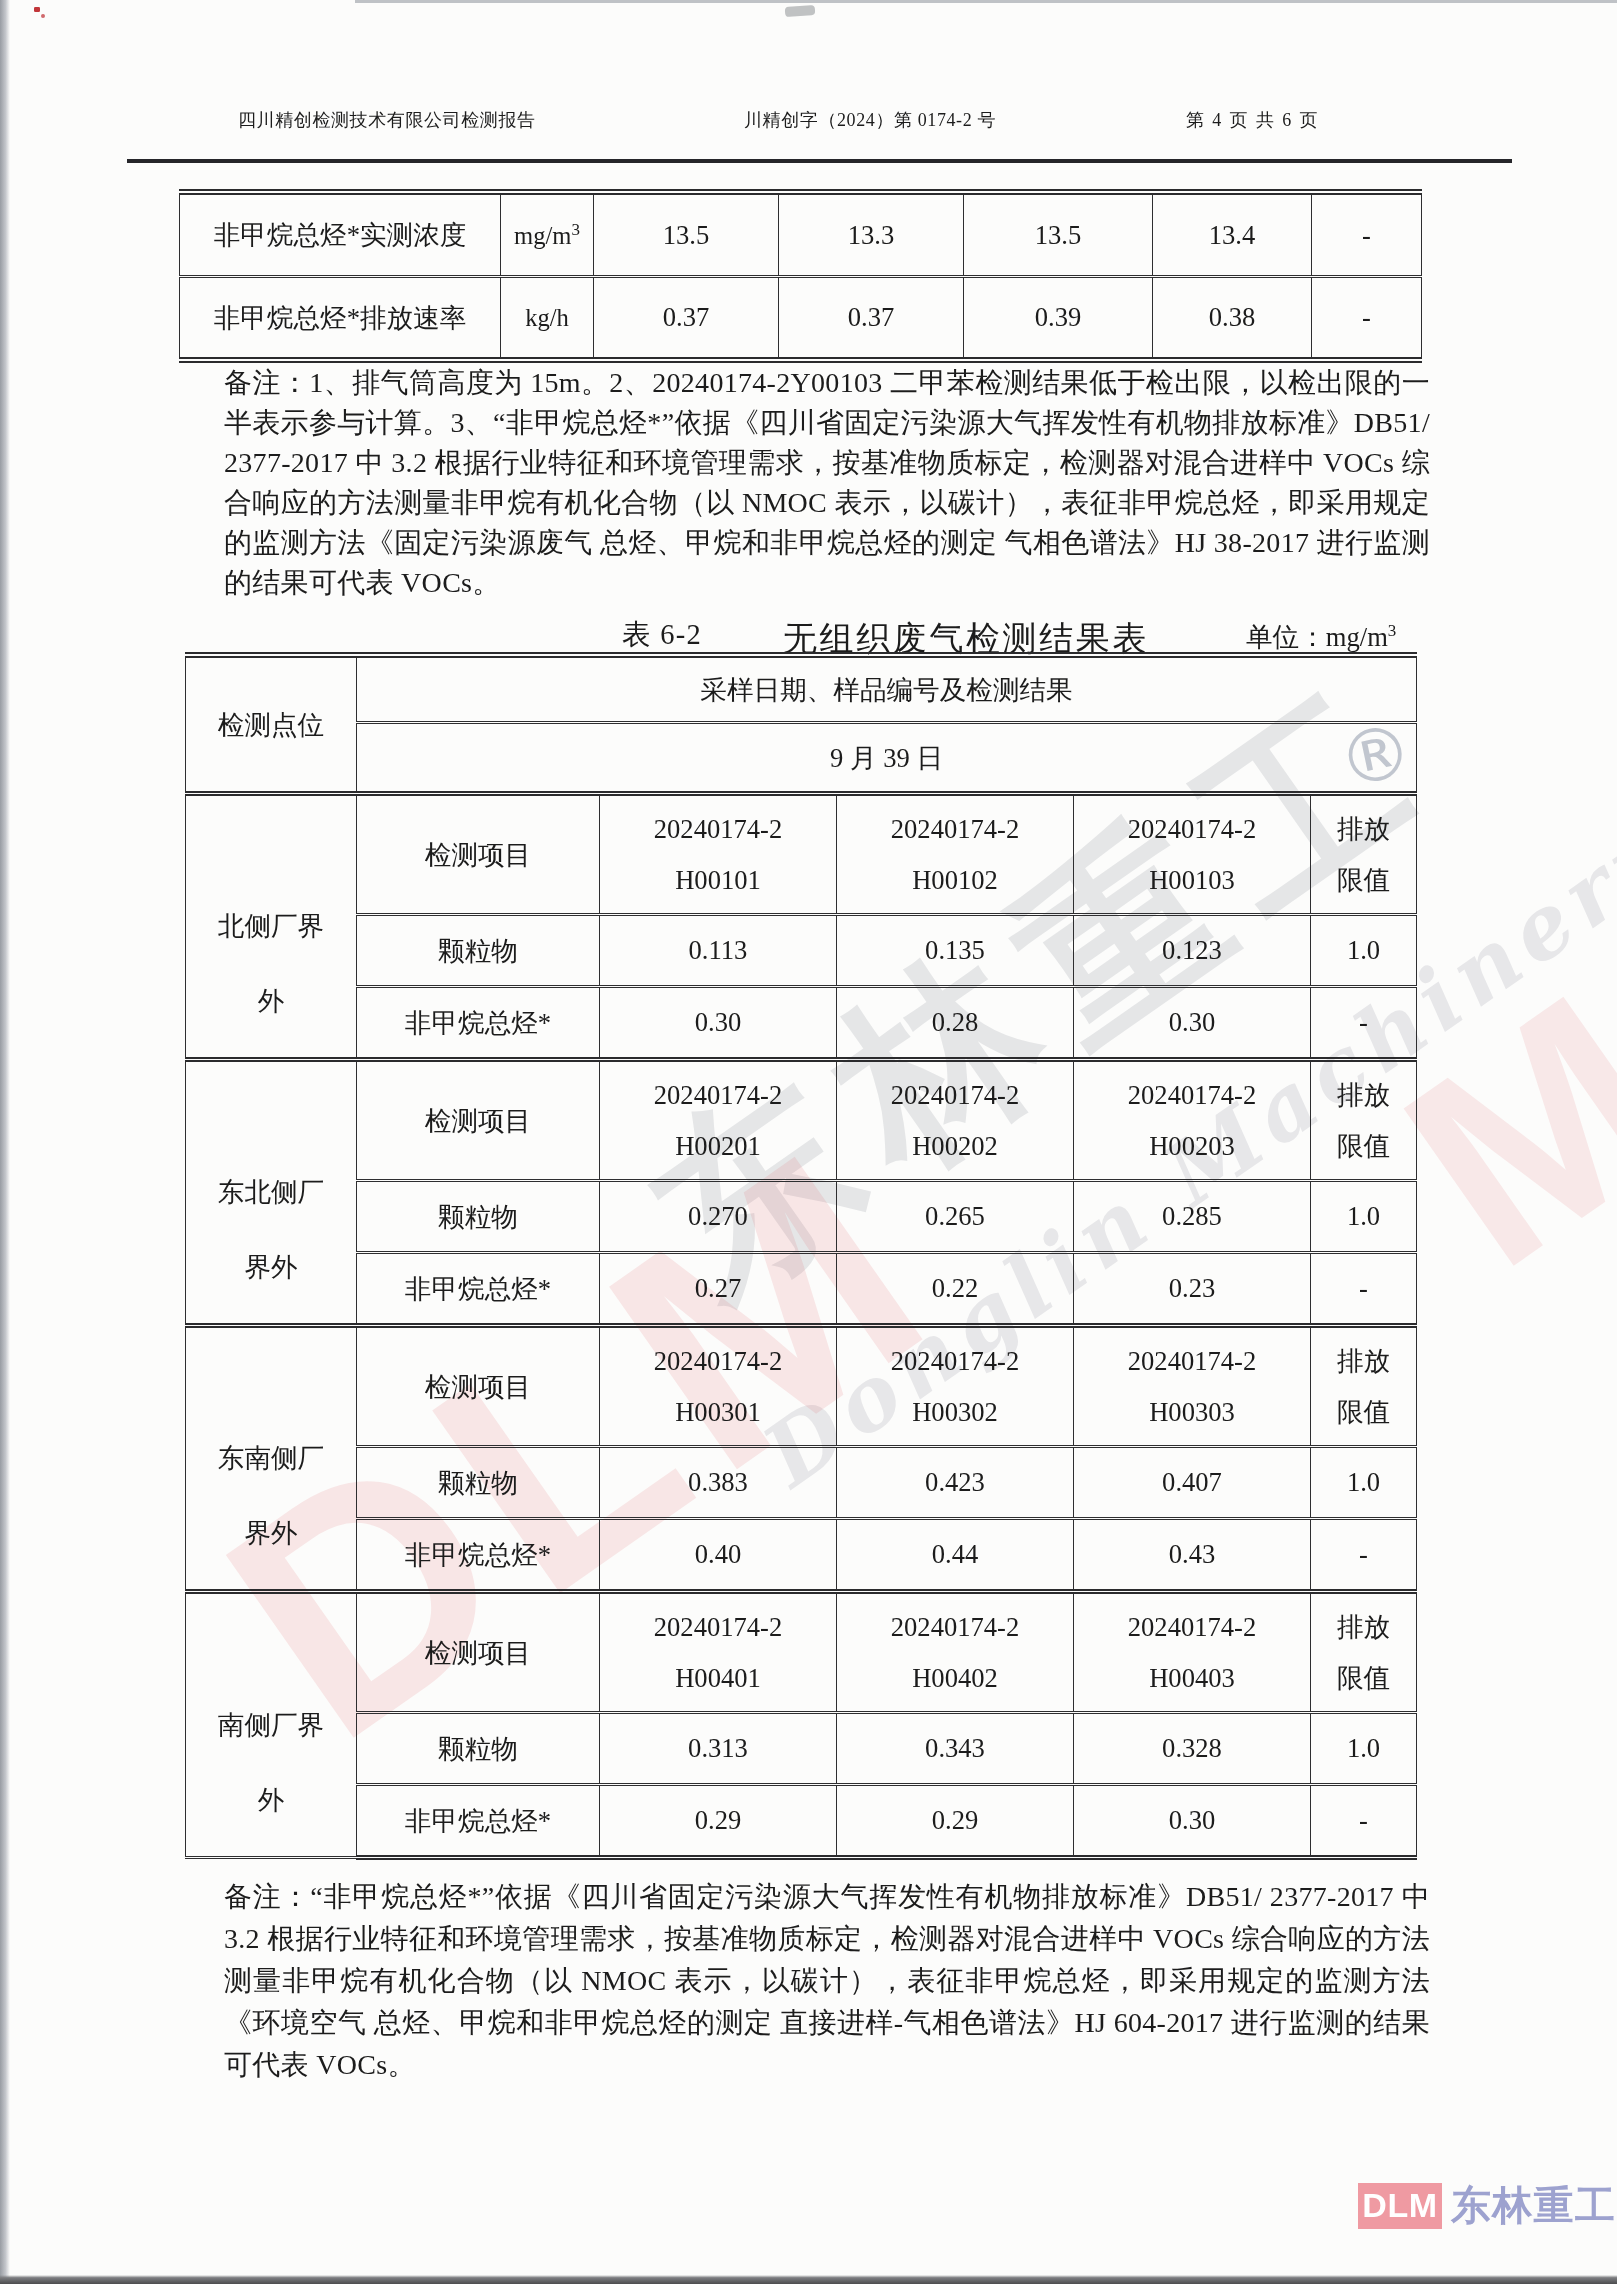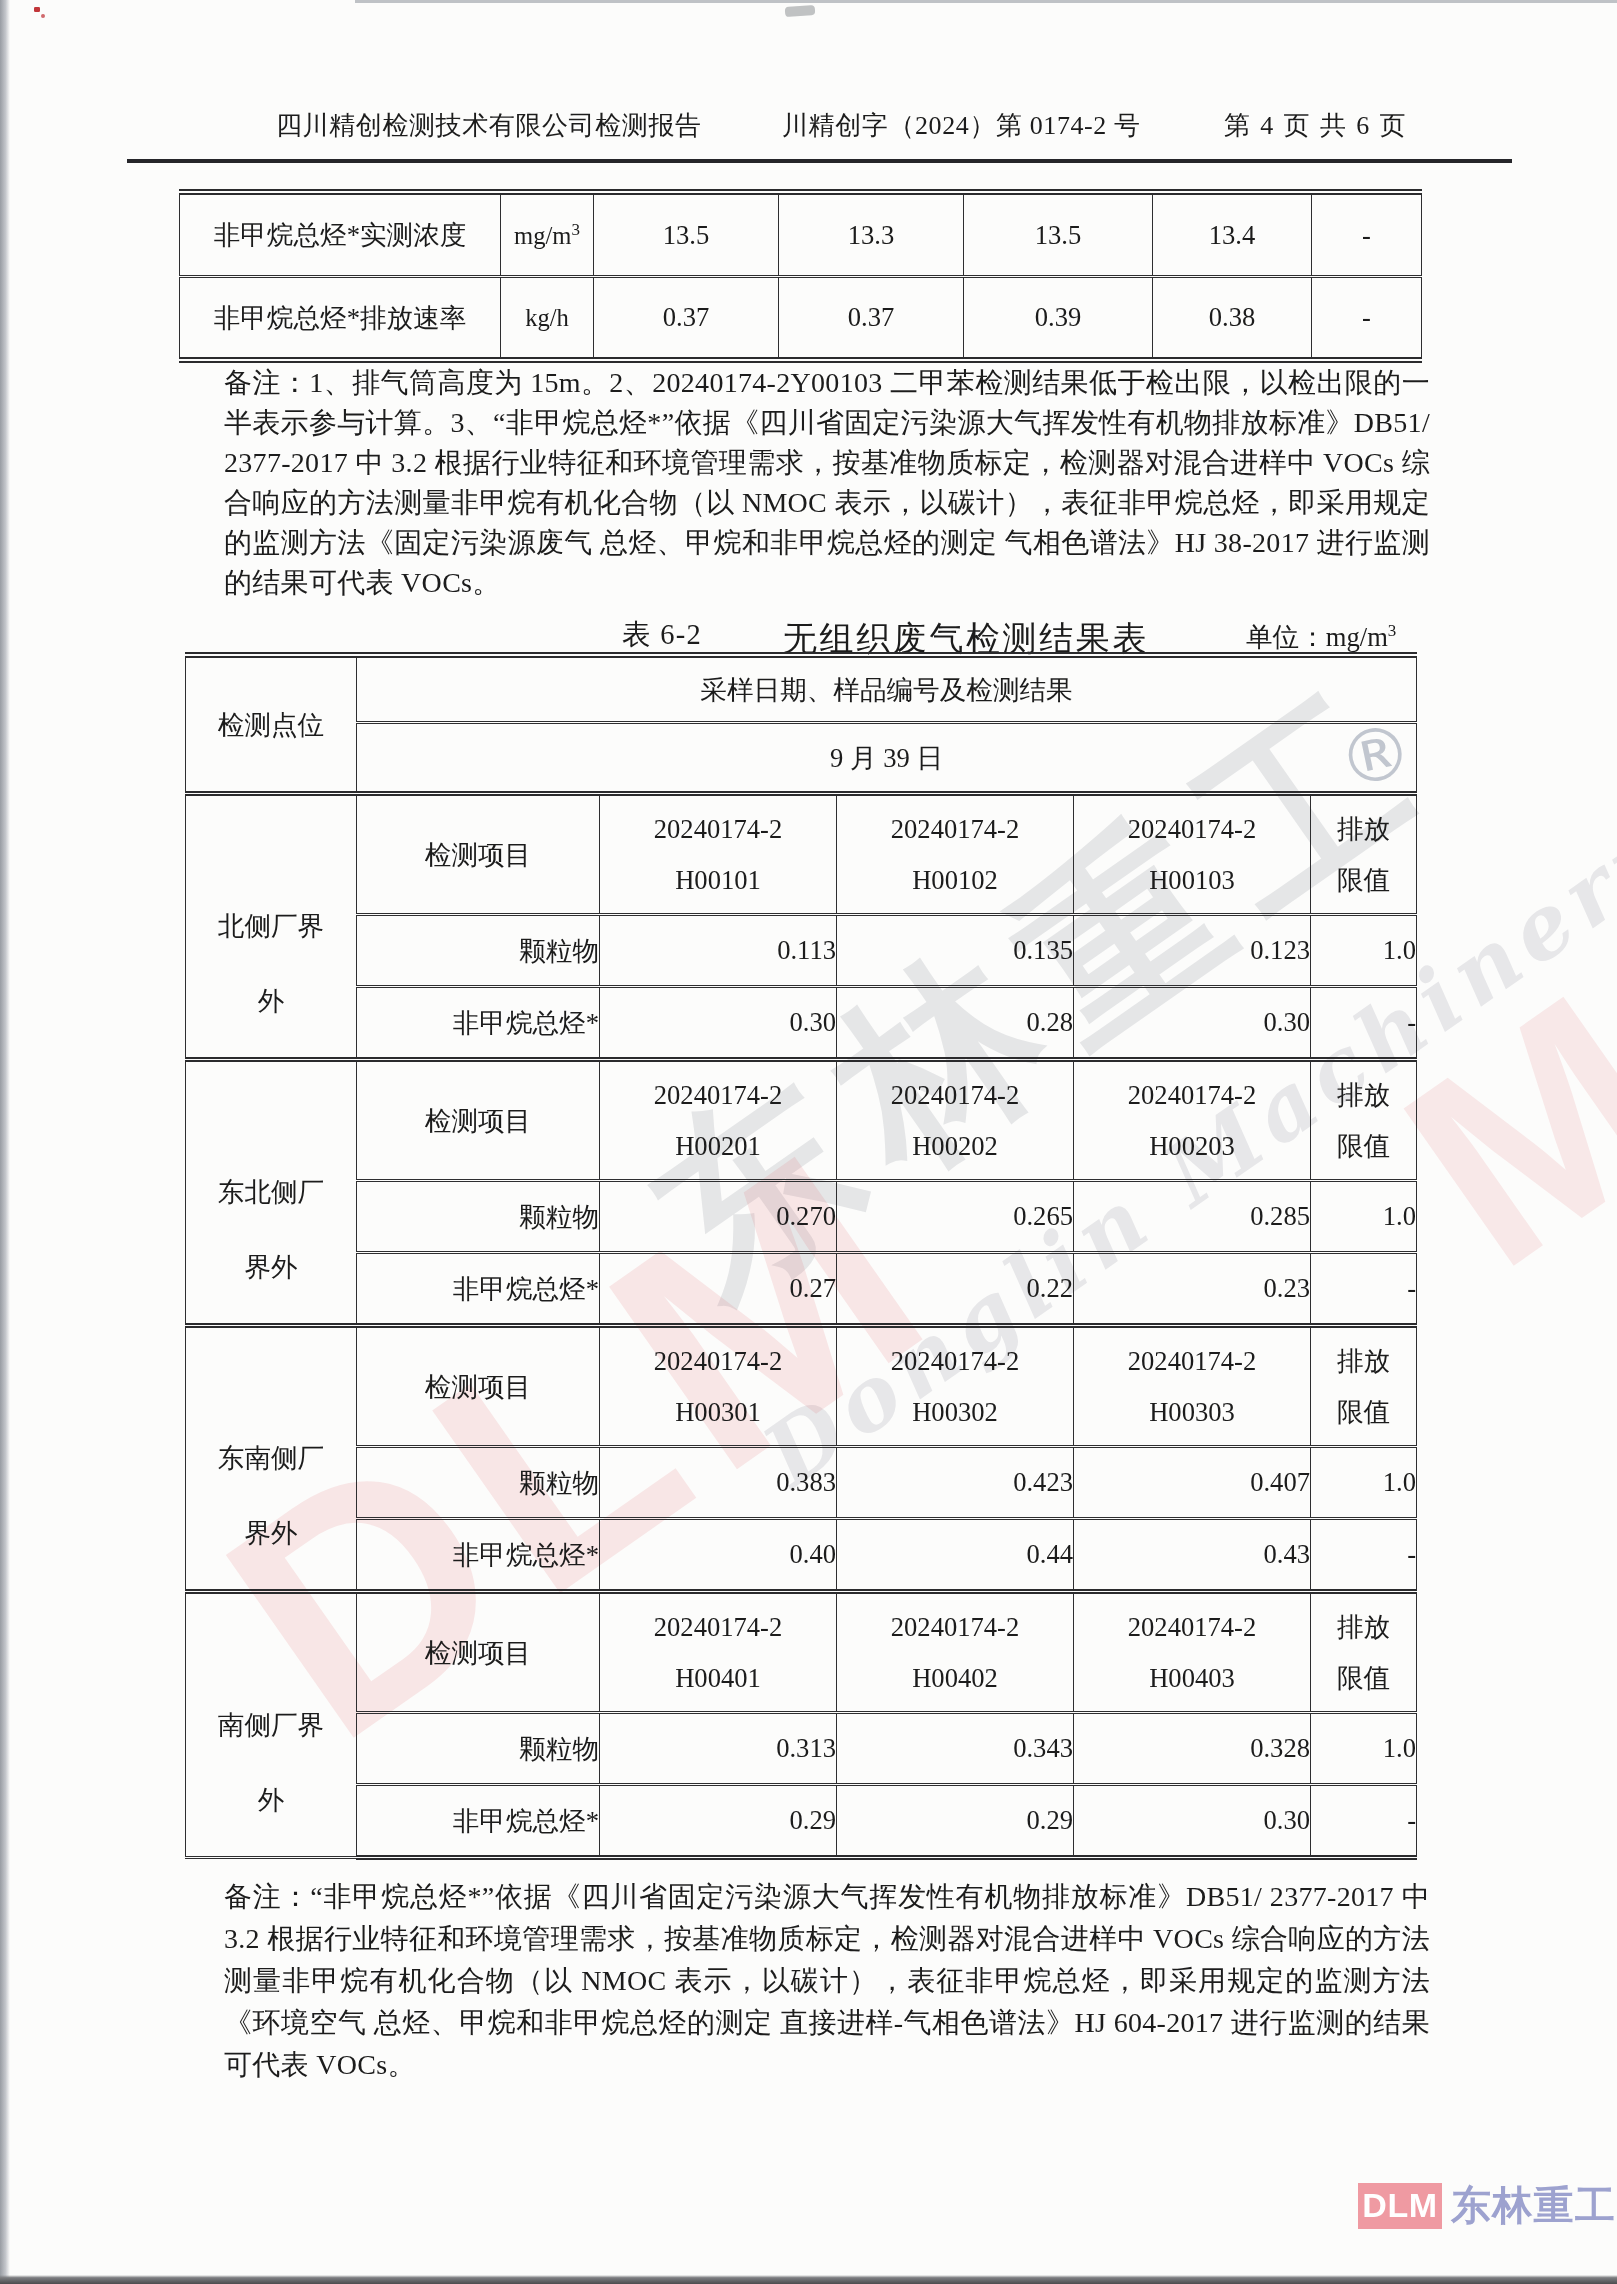--- a/index.html
+++ b/index.html
@@ -32,41 +32,41 @@
   .wm-dlm{left:165px;top:1506px;font-size:324px;font-weight:900;letter-spacing:18px;
     color:rgba(222,73,84,0.12);transform:rotate(-35deg);transform-origin:0 0;
     font-family:"Liberation Sans","DejaVu Sans",sans-serif;}
   .wm-m{left:1351px;top:1066px;font-size:279px;font-weight:900;
     color:rgba(222,73,84,0.11);transform:rotate(-35deg);transform-origin:0 0;
     font-family:"Liberation Sans","DejaVu Sans",sans-serif;}
   .wm-reg{left:1339px;top:713px;font-size:73px;color:rgba(122,132,154,0.45);
     transform:rotate(-12deg);font-family:"DejaVu Sans","Liberation Sans",sans-serif;}
 
   
-  .hdr{position:absolute;top:108px;font-size:26px;letter-spacing:0.6px;z-index:2;margin-left:38px;}
+  .hdr{position:absolute;top:108px;font-size:18px;letter-spacing:0.6px;z-index:2;}
   .hdr-left{left:238px;}
   .hdr-center{left:744px;}
   .hdr-right{left:1186px;letter-spacing:1.9px;}
   .hdr-rule{position:absolute;left:127px;top:159px;width:1385px;height:3.9px;background:#26262a;z-index:2;}
 
   
   table{border-collapse:collapse;z-index:2;table-layout:fixed;}
   td{border-left:1.3px solid #2e2e30;border-right:1.3px solid #2e2e30;
      border-top:3.9px double #2e2e30;border-bottom:3.9px double #2e2e30;
      text-align:center;vertical-align:middle;font-size:26.6px;padding:0;}
   .t1{position:absolute;left:179px;top:189px;width:1243px;}
   .t1 tr:first-child td{border-top:6.5px double #2b2b2d;height:80px;}
   .t1 tr:last-child td{border-bottom:6.5px double #2b2b2d;height:79px;}
   .t1 .unit{font-size:24.6px;}
 
   .t62{position:absolute;left:185px;top:652px;width:1232px;}
   .t62 tr.rA td{border-top:6.5px double #2b2b2d;height:63px;}
   .t62 tr.rB td{height:67px;}
   .t62 tr.rHead td{height:117px;}
-  .t62 tr.rData td{height:69px;text-align:right;}
+  .t62 tr.rData td{height:69px;}
   .t62 tr.secTop td{border-top:5.8px double #2b2b2d;}
   .t62 tr.last td{border-bottom:5.8px double #2b2b2d;}
   .pre{white-space:pre-line;}
   .cell-sample{line-height:51px;}
   .cell-point{vertical-align:bottom;padding-bottom:18px;line-height:75px;}
   sup{font-size:17px;vertical-align:super;}
 
   
   .note{position:absolute;left:224px;width:1206px;font-size:28px;text-align:justify;
     letter-spacing:0.3px;z-index:2;}

